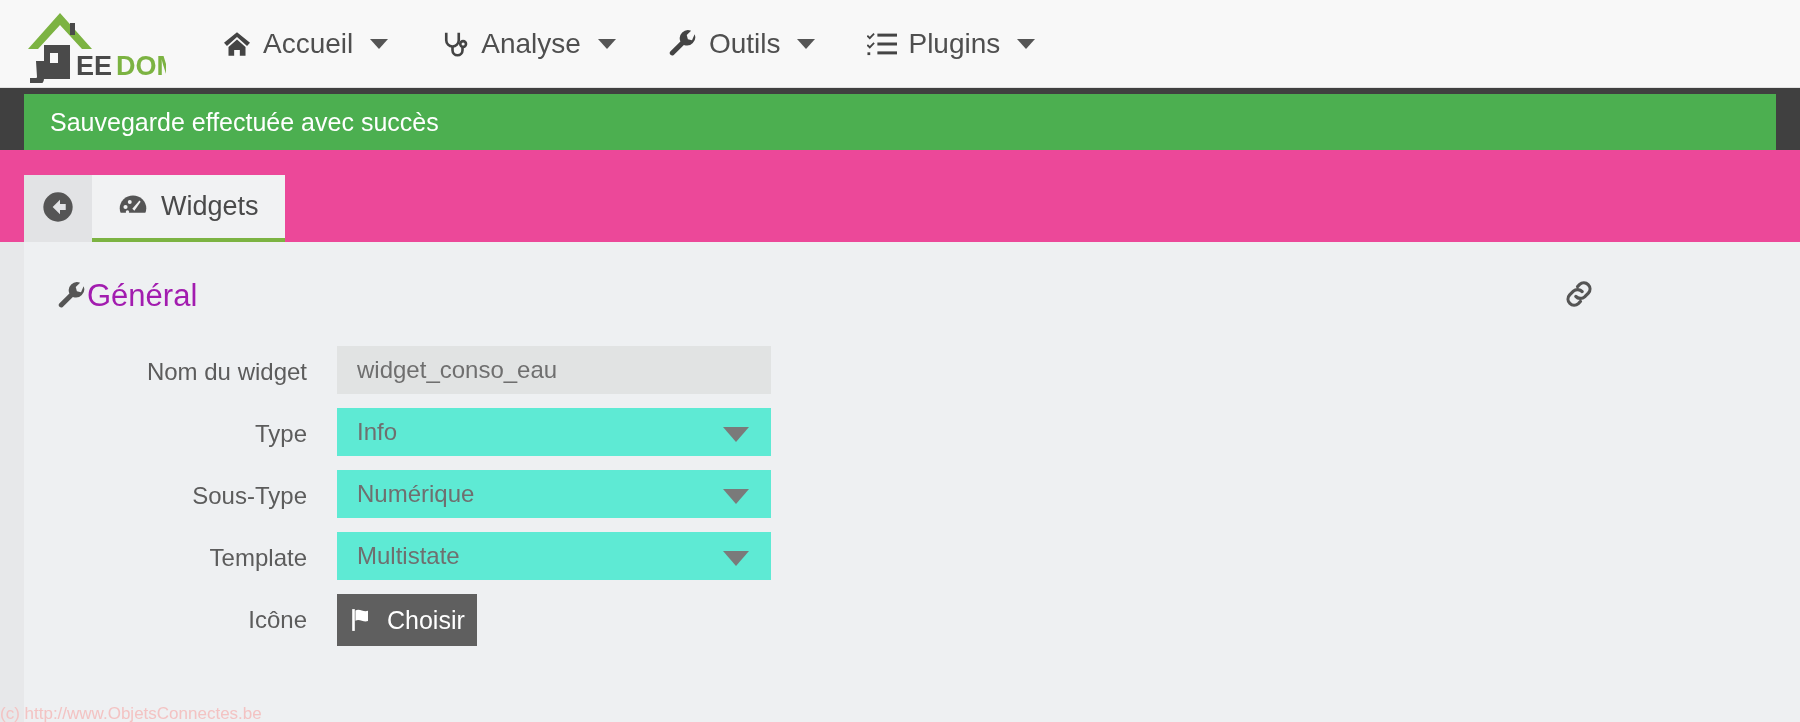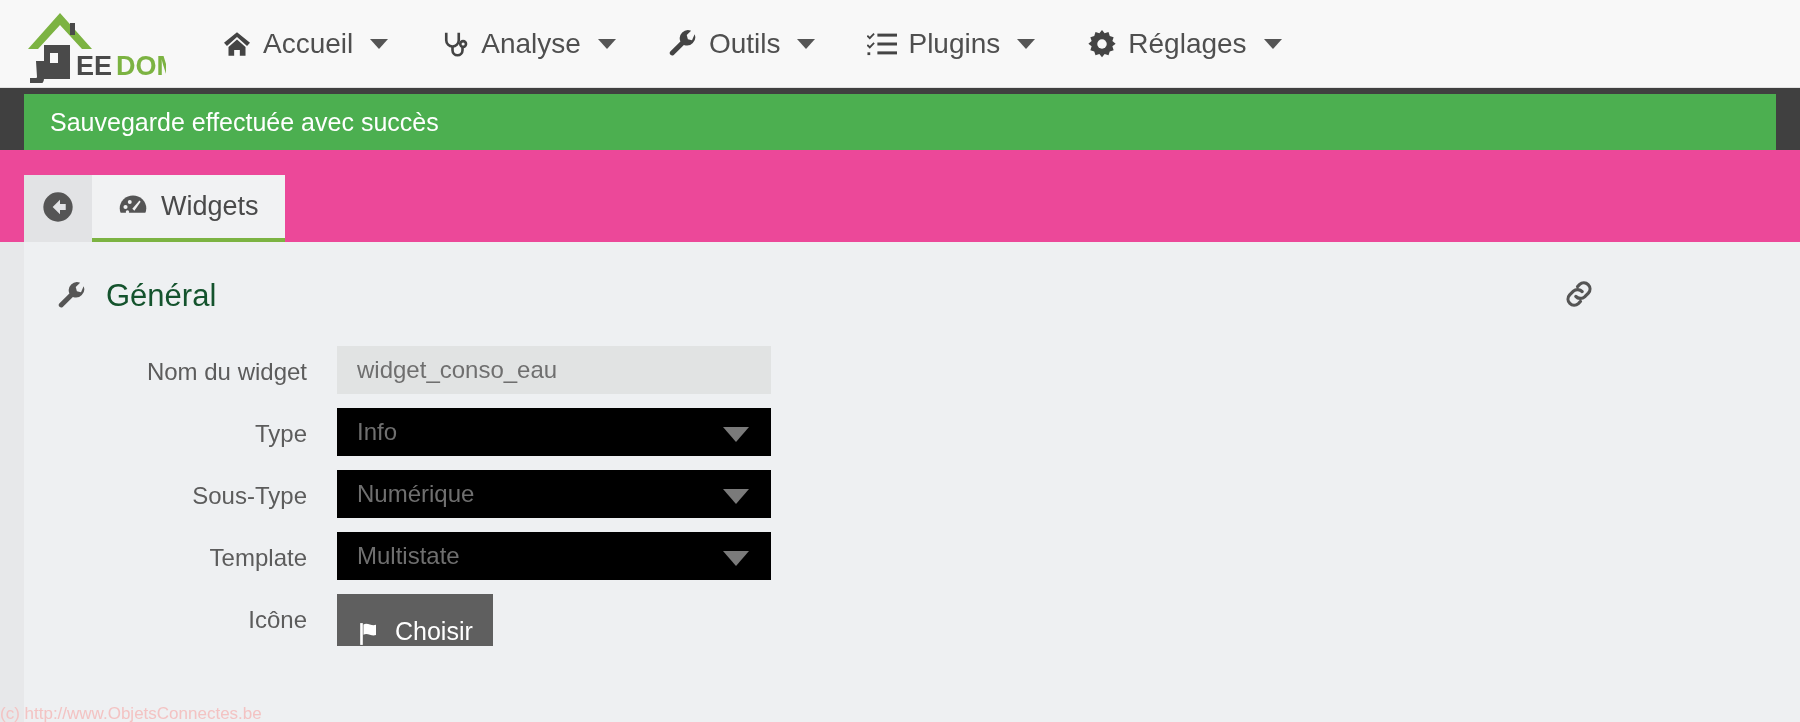--- a/index.html
+++ b/index.html
@@ -128,23 +128,23 @@
     padding: 36px 24px 0 24px;
     display: flex;
     position: relative;
   }
   .col-left  { width: 50%; }
   .col-right { width: 50%; }
 
   .section-title {
     display: flex;
     align-items: center;
-    gap: 19px;
+    gap: 0;
     font-size: 31px;
-    color: #14532d;
+    color: #a21caf;
     margin-left: 33px;
     margin-bottom: 32px;
   }
   .section-title.right { margin-left: 0; padding-left: 663px; }
   .section-title .sec-icon {
     display: inline-flex;
     align-items: center;
     color: #555;
   }
 
@@ -170,42 +170,42 @@
     border: none;
     position: relative;
     display: flex;
     align-items: center;
     padding-left: 20px;
     font-size: 24px;
     color: #6f6f6f;
     font-family: "Liberation Sans", sans-serif;
   }
   .field.input { background: #e1e3e3; }
-  .field.select { background: #000000; cursor: pointer; }
+  .field.select { background: #5eead4; cursor: pointer; }
 
   .sel-caret {
     position: absolute;
     right: 22px;
     top: 50%;
     margin-top: -5px;
     width: 0; height: 0;
     border-left: 13px solid transparent;
     border-right: 13px solid transparent;
     border-top: 15px solid #7a7a7a;
   }
 
   .btn-choisir {
     height: 52px;
     background: #5f5f5f;
     color: #ffffff;
     border: none;
     display: inline-flex;
-    align-items: flex-end;
+    align-items: center;
     gap: 12px;
-    padding: 0 20px;
+    padding: 0 12px;
     font-size: 25px;
     cursor: pointer;
     font-family: "Liberation Sans", sans-serif;
   }
   .btn-choisir .flag-icon {
     display: inline-flex;
     align-items: center;
     color: #fff;
   }
 
@@ -290,30 +290,20 @@
           <rect x="0.4" y="18.2" width="2.4" height="2.4"></rect>
           <rect x="9" y="2" width="17" height="2.6"></rect>
           <rect x="9" y="9.7" width="17" height="2.6"></rect>
           <rect x="9" y="17.4" width="17" height="2.6"></rect>
         </svg>
       </span>
       <span class="nav-label">Plugins</span>
       <span class="caret"></span>
     </div>
 
-    <div class="nav-item">
-      <span class="nav-icon">
-        <svg width="30" height="30" viewBox="0 0 24 24" fill="currentColor" aria-hidden="true">
-          <path d="M12 0.8 l2.1 2.6 3.1 -1 1 3.1 3.1 1 -1 3.1 2.6 2.1 -2.6 2.1 1 3.1 -3.1 1 -1 3.1 -3.1 -1 -2.1 2.6 -2.1 -2.6 -3.1 1 -1 -3.1 -3.1 -1 1 -3.1 -2.6 -2.1 2.6 -2.1 -1 -3.1 3.1 -1 1 -3.1 3.1 1 z"></path>
-          <circle cx="12" cy="12" r="3.8" fill="#f8f8f8"></circle>
-        </svg>
-      </span>
-      <span class="nav-label">Réglages</span>
-      <span class="caret"></span>
-    </div>
 
   </div>
 </div>
 
 <div class="alert-wrap">
   <div class="alert">
     <span>Sauvegarde effectuée avec succès</span>
   </div>
 </div>
 

